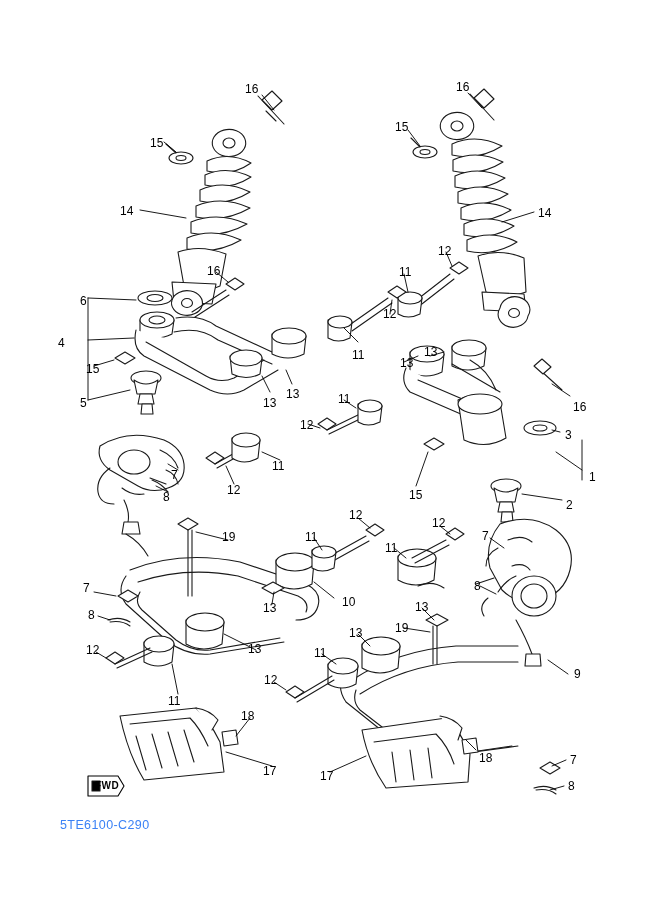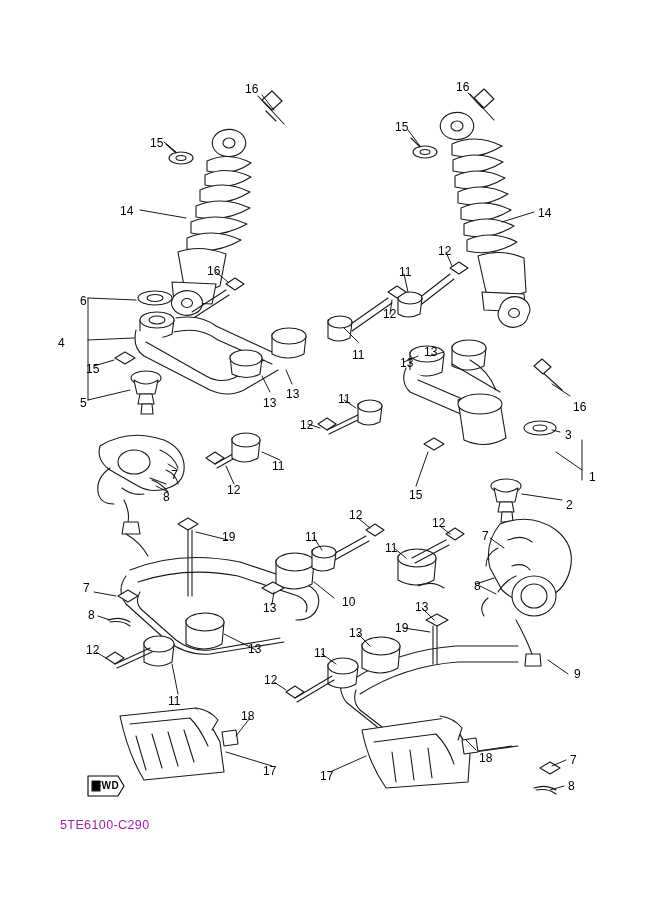--- a/index.html
+++ b/index.html
@@ -1,20 +1,20 @@
 <!DOCTYPE html>
 <html><head>
 <meta charset="utf-8">
 <style>
   html,body{margin:0;padding:0;background:#ffffff;}
   body{width:661px;height:913px;position:relative;font-family:"Liberation Sans",sans-serif;overflow:hidden;}
   #sheet{position:absolute;inset:0;background:#fff;}
   svg#art{position:absolute;left:0;top:0;width:661px;height:913px;}
   .lbl{position:absolute;font-family:"Liberation Sans",sans-serif;font-size:12px;color:#000;white-space:nowrap;}
-  .code{position:absolute;left:60px;top:818px;font-size:12.5px;letter-spacing:.4px;color:#a21caf;}
+  .code{position:absolute;left:60px;top:818px;font-size:12.5px;letter-spacing:.4px;color:#3b82f6;}
   .fwdtxt{position:absolute;left:95px;top:780px;font-size:10px;font-weight:bold;letter-spacing:.5px;}
 </style>
 </head>
 <body>
 
 <div id="sheet">
 
   <svg id="art" viewBox="0 0 661 913" xmlns="http://www.w3.org/2000/svg">
     <g stroke="#1a1a1a" stroke-width="1.1" fill="none" stroke-linecap="round" stroke-linejoin="round">
 

